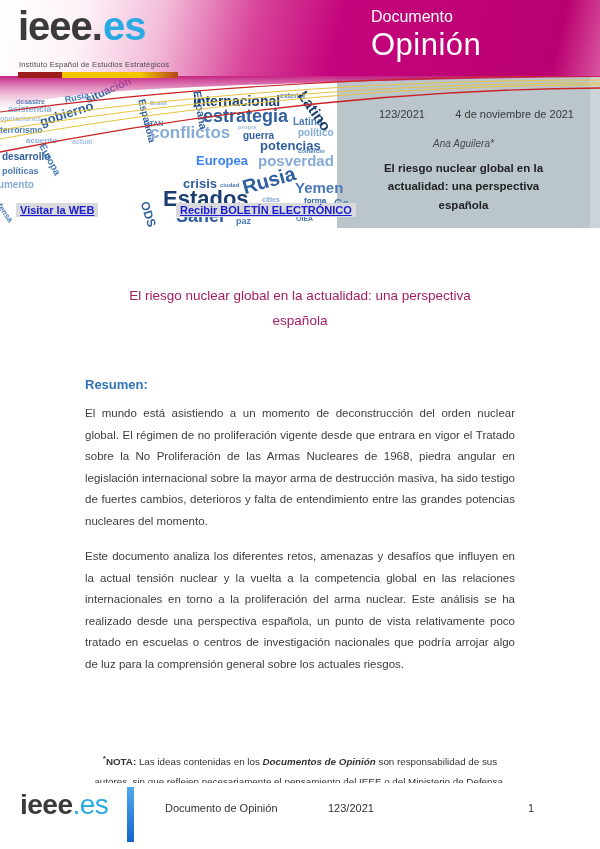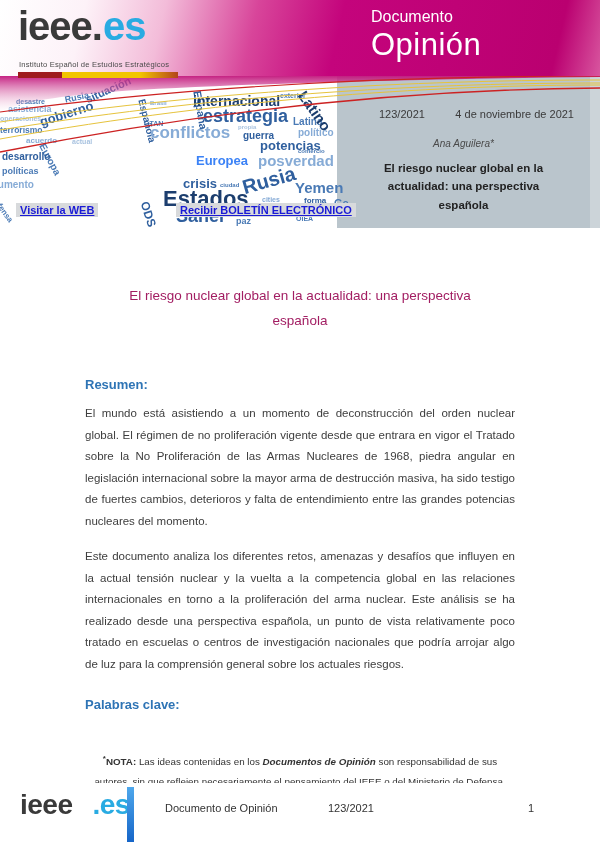--- a/index.html
+++ b/index.html
@@ -66,21 +66,21 @@
     text-align:center;font-size:9.8px;line-height:20px;color:#333;
   }
   .footnote .star{font-weight:bold;vertical-align:super;font-size:8px;}
   .footnote .marker{font-weight:bold;}
   .footnote .emph{font-weight:bold;font-style:italic;}
 
   
   .footer{position:absolute;left:0;top:783px;width:600px;height:66px;background:#ffffff;}
   .logo-small{position:absolute;left:20px;top:8px;line-height:1;}
   .logo-small .ieee{font-size:28px;font-weight:bold;color:#3a3a3a;letter-spacing:-.5px;}
-  .logo-small .dotes{font-size:28px;font-weight:bold;color:#29abe2;letter-spacing:-.5px;margin-left:20px;}
+  .logo-small .dotes{font-size:28px;font-weight:normal;color:#29abe2;letter-spacing:-.5px;}
   .footer-bar{position:absolute;left:127px;top:4px;width:7px;height:55px;background:linear-gradient(#4fa8ec,#1565c8);}
   .footer-doc{position:absolute;left:165px;top:19px;font-size:11px;color:#333;}
   .footer-num{position:absolute;left:328px;top:19px;font-size:11px;color:#333;}
   .footer-page{position:absolute;left:528px;top:19px;font-size:11px;color:#333;}
 </style>
 </head>
 <body>
 
 <div class="page">
 
@@ -176,21 +176,20 @@
     <div class="weblink link-web">Visitar la WEB</div>
     <div class="weblink link-boletin">Recibir BOLETÍN ELECTRÓNICO</div>
   </div>
 
   <div class="article-title">El riesgo nuclear global en la actualidad: una perspectiva española</div>
 
   <div class="flow">
     <div class="sec-heading">Resumen:</div>
     <div class="para">El mundo está asistiendo a un momento de deconstrucción del orden nuclear global. El régimen de no proliferación vigente desde que entrara en vigor el Tratado sobre la No Proliferación de las Armas Nucleares de 1968, piedra angular en legislación internacional sobre la mayor arma de destrucción masiva, ha sido testigo de fuertes cambios, deterioros y falta de entendimiento entre las grandes potencias nucleares del momento.</div>
     <div class="para p2">Este documento analiza los diferentes retos, amenazas y desafíos que influyen en la actual tensión nuclear y la vuelta a la competencia global en las relaciones internacionales en torno a la proliferación del arma nuclear. Este análisis se ha realizado desde una perspectiva española, un punto de vista relativamente poco tratado en escuelas o centros de investigación nacionales que podría arrojar algo de luz para la comprensión general sobre los actuales riesgos.</div>
-    <div class="sec-heading palabras">Palabras clave:</div>
   </div>
 
   <div class="footnote">
     <span class="star">*</span><span class="marker">NOTA:</span><span> Las ideas contenidas en los </span><span class="emph">Documentos de Opinión</span><span> son responsabilidad de sus autores, sin que reflejen necesariamente el pensamiento del IEEE o del Ministerio de Defensa.</span>
   </div>
 
   <div class="footer">
     <div class="logo-small">
       <span class="ieee">ieee</span><span class="dotes">.es</span>
     </div>

